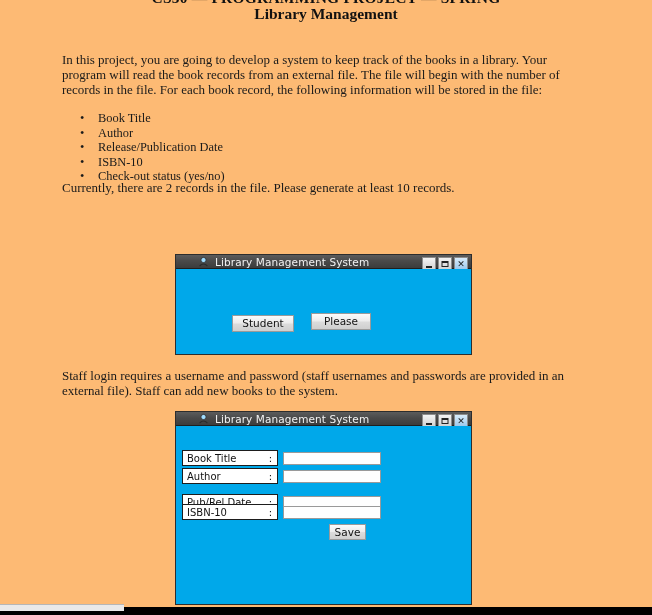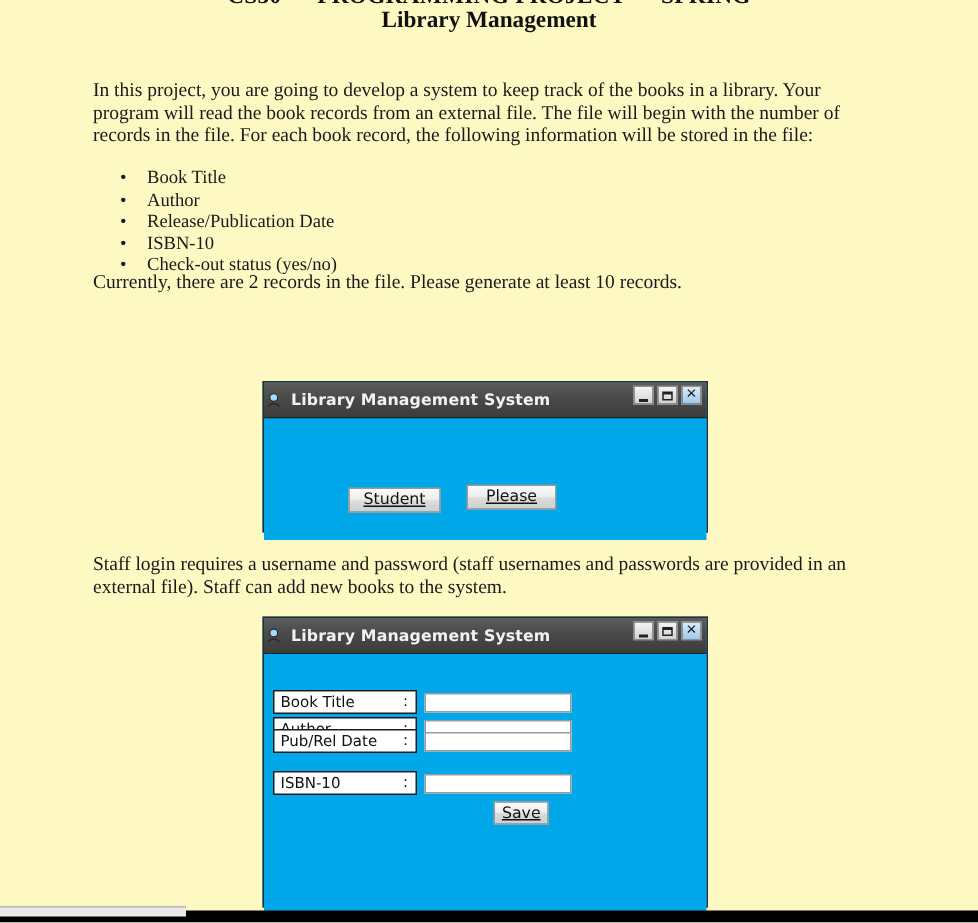--- a/index.html
+++ b/index.html
@@ -14,21 +14,21 @@
     overflow: hidden;
     font-family: "Liberation Serif", "DejaVu Serif", serif;
     color: #1a1a1a;
   }
 
   .page {
     position: absolute;
     left: 0; top: 0;
     width: 652px;
     height: 615px;
-    background: #fef9c3;
+    background: #fdba74;
   }
 
   
   .doc-title-clipped {
     position: absolute;
     left: 0;
     top: -11px;
     width: 652px;
     text-align: center;
     font-weight: bold;
@@ -88,28 +88,27 @@
   
   .win {
     position: absolute;
     box-sizing: border-box;
     border: 1px solid #2d2d2d;
     background: #00a8ea;
     box-shadow: 0 0 0 0 transparent;
   }
   .win-titlebar {
     position: relative;
-    height: 24px;
+    height: 14px;
     background: linear-gradient(to bottom, #5c5c5c 0%, #4a4a4a 45%, #3c3c3c 100%);
     display: flex;
     align-items: center;
-    padding-left: 1px;
+    padding-left: 22px;
     box-sizing: border-box;
     border-bottom: 1px solid #1f1f1f;
-    font-weight: bold;
   }
   .win-appicon {
     width: 11px;
     height: 11px;
     margin-right: 6px;
     flex: 0 0 auto;
     display: block;
   }
   .win-title {
     font-family: "DejaVu Sans", "Liberation Sans", sans-serif;
@@ -164,21 +163,20 @@
     position: absolute;
     font-family: "DejaVu Sans", "Liberation Sans", sans-serif;
     font-size: 10.5px;
     color: #111;
     background: linear-gradient(to bottom, #fbfbfb 0%, #ececec 48%, #dcdcdc 52%, #cfcfcf 100%);
     border: 1px solid #9a9a9a;
     box-sizing: border-box;
     text-align: center;
     line-height: 15px;
     cursor: default;
-    text-decoration: underline;
   }
   #btn-student { left: 56px; top: 46px; width: 62px; height: 17px; }
   #btn-staff   { left: 135px; top: 44px; width: 60px; height: 17px; }
 
   
   #win-staff {
     left: 175px;
     top: 411px;
     width: 297px;
     height: 194px;
@@ -216,21 +214,21 @@
     width: 98px;
     margin-left: 5px;
     box-sizing: border-box;
     background: #ffffff;
     border: 1px solid #9a9a9a;
     height: 13px;
     align-self: center;
   }
   #row-title  { top: 24px; }
   #row-author { top: 42px; }
-  #row-date   { top: 50px; }
+  #row-date   { top: 68px; }
   #row-isbn   { top: 78px; }
 
   #btn-save { left: 153px; top: 98px; width: 37px; height: 16px; }
   #btn-logoff { left: 243px; top: 166px; width: 48px; height: 16px; margin-top: 23px; }
 
   
   .bottom-bar {
     position: absolute;
     left: 0;
     top: 607px;

